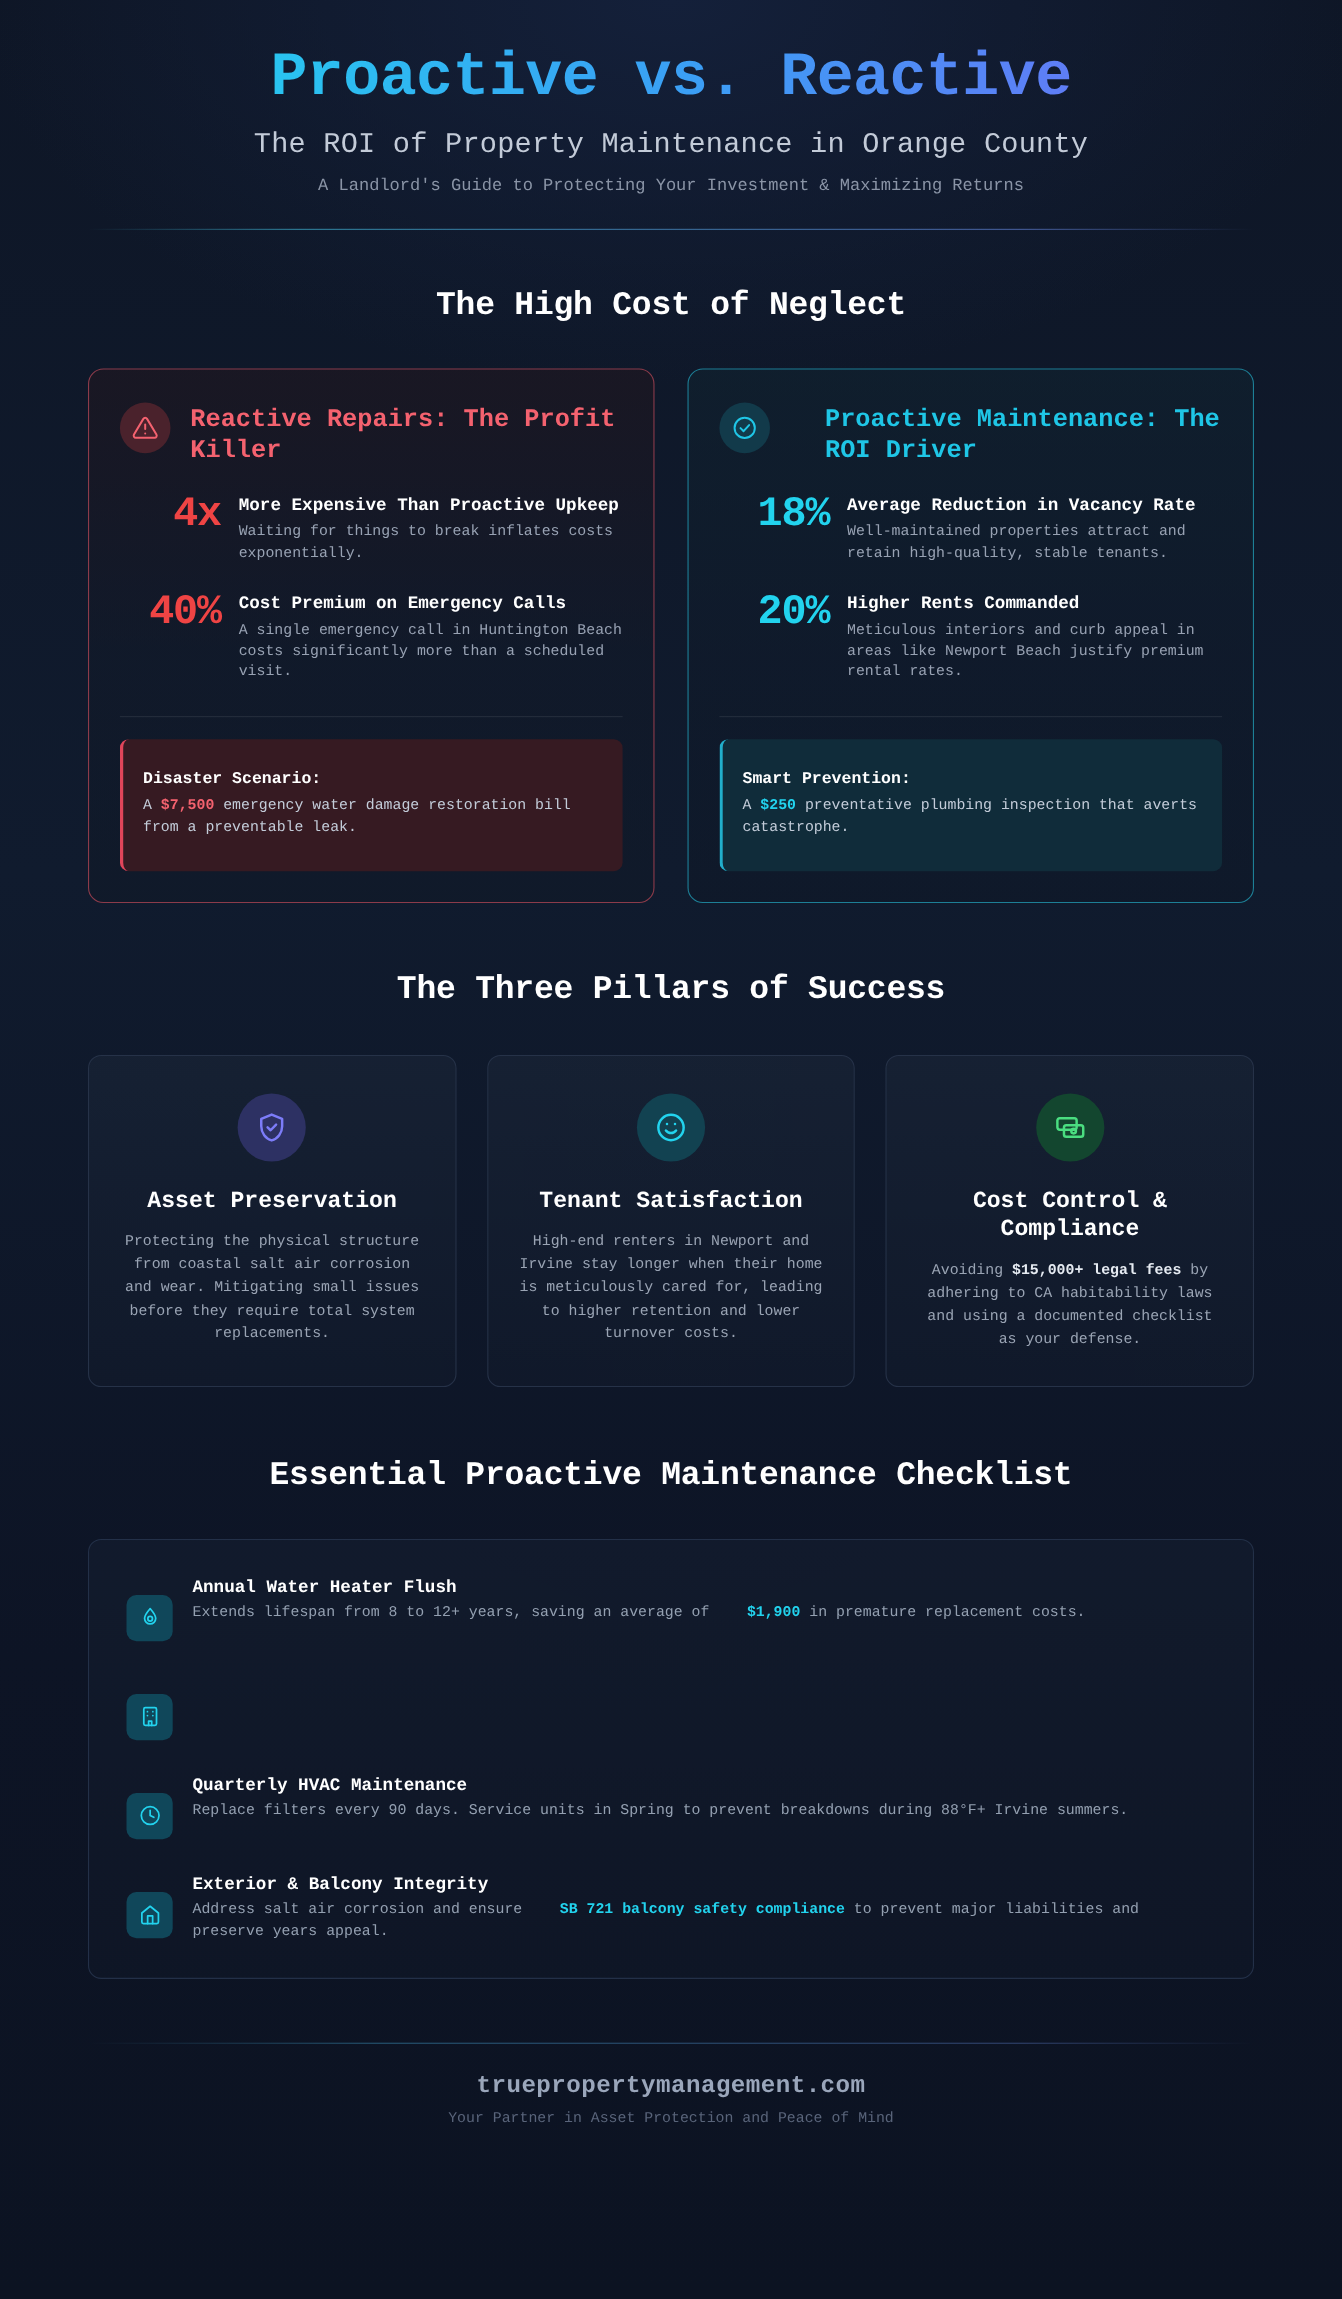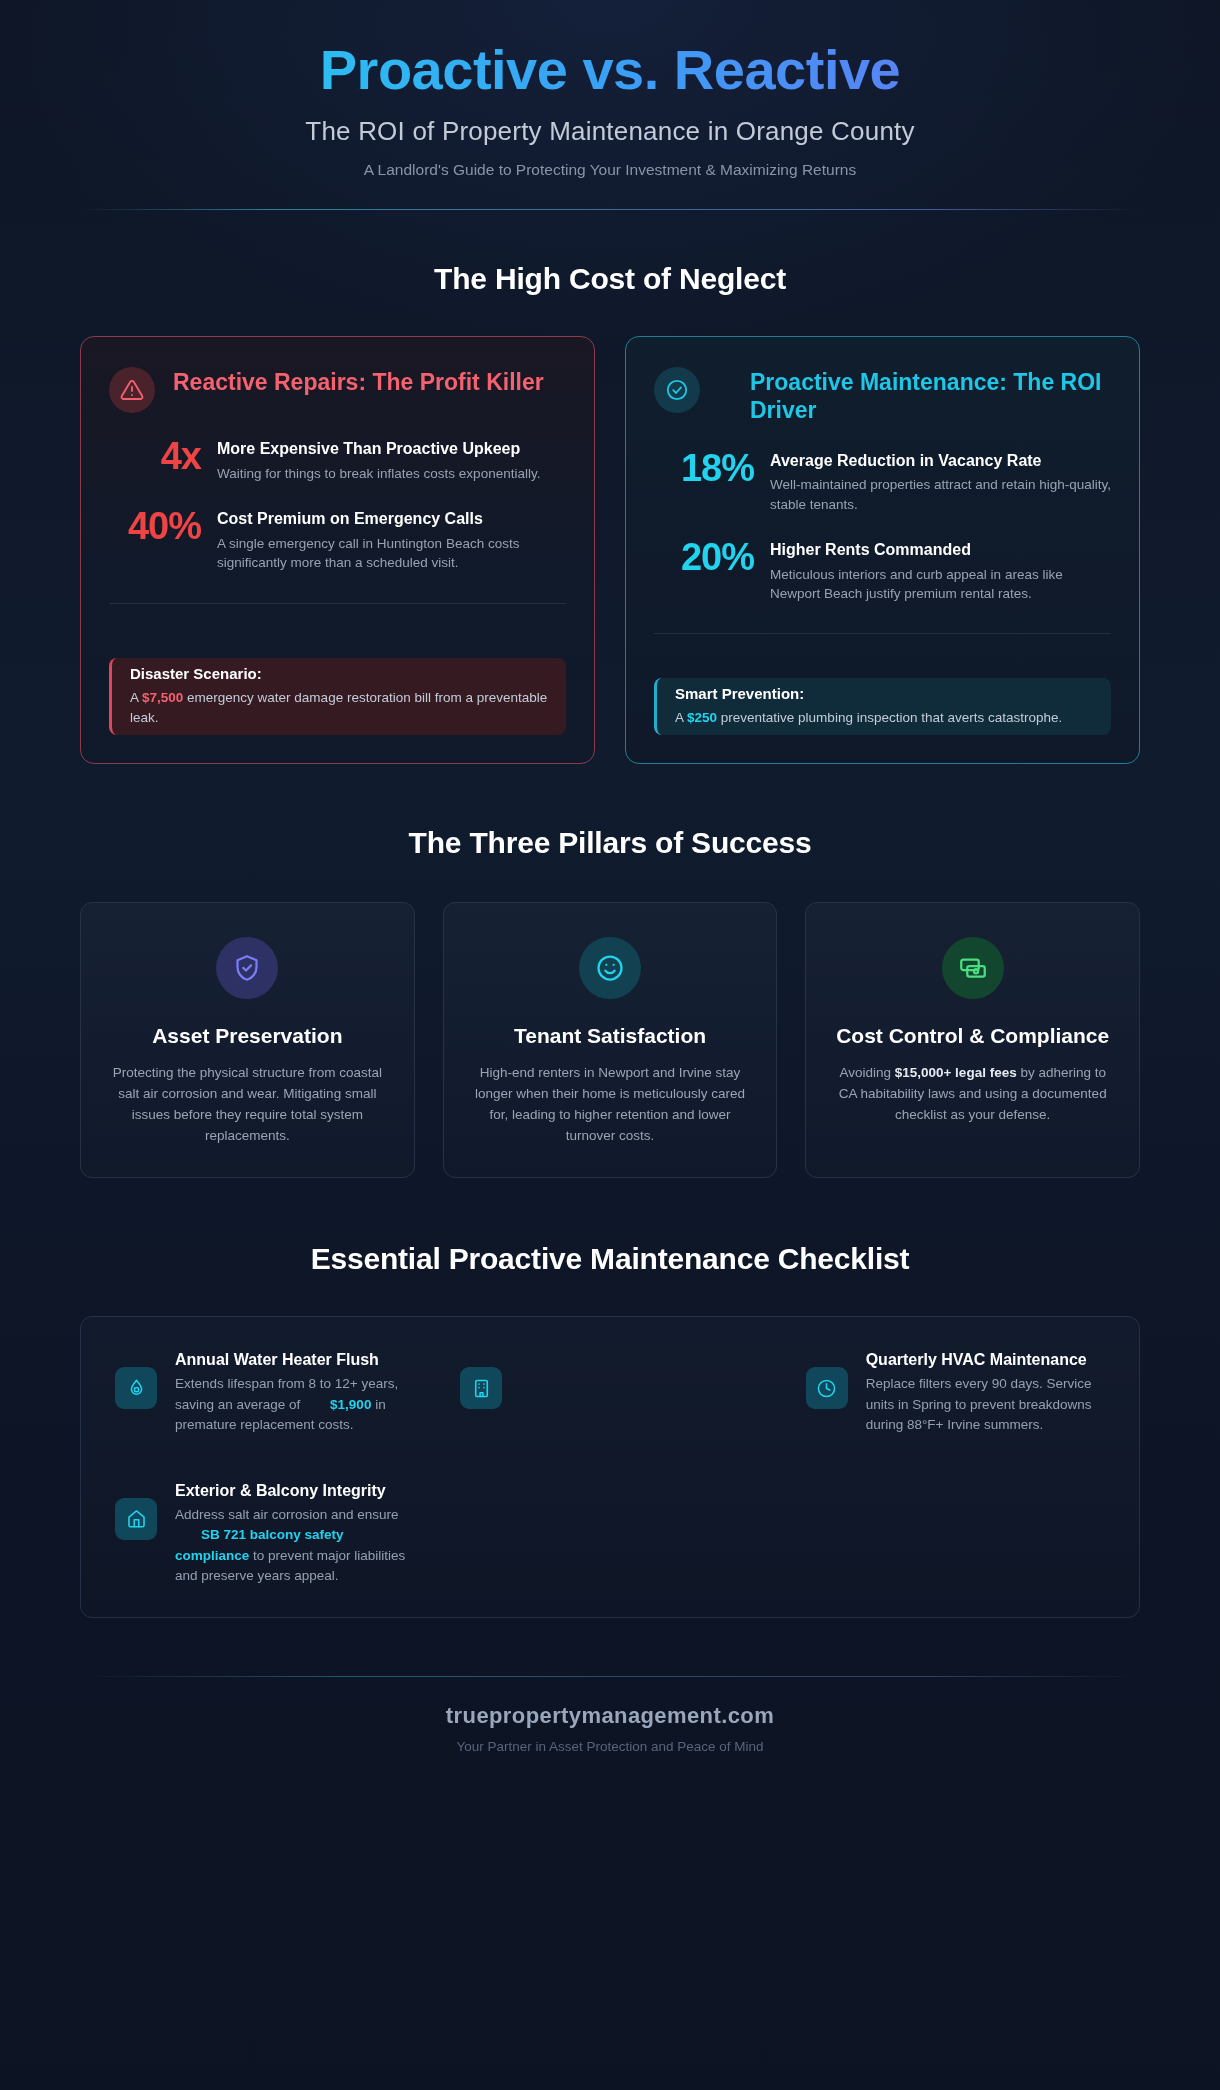--- a/index.html
+++ b/index.html
@@ -14,20 +14,21 @@
     justify-content:center;
   }
   .page {
     width:1220px;
     min-height:2090px;
     background:
       radial-gradient(900px 500px at 50% 0%, #14203a 0%, rgba(12,18,33,0) 70%),
       linear-gradient(180deg, #0e1626 0%, #101b2e 38%, #0d1425 72%, #0c1322 100%);
     position:relative;
     padding:0;
+    font-family:Liberation Mono, monospace;
   }
   .sheet {
     position:relative;
     margin:0 auto;
     width:1160px;
     padding:34px 0 0 0;
   }
 
   
   .hdr { text-align:center; padding:6px 60px 0 60px; }
@@ -117,21 +118,21 @@
   .ccard.cyan .stat .num { flex-basis:100px; }
   .stat .num.red { color:#ef4444; }
   .stat .num.cyan { color:#22d3ee; }
   .stat .body { flex:1; padding-top:2px; }
   .stat .lbl { font-size:16px; font-weight:bold; color:#ffffff; line-height:1.3; }
   .stat .desc { font-size:13.5px; color:#98a2b3; line-height:1.42; margin-top:4px; }
 
   .divider { height:1px; background:rgba(255,255,255,.09); margin:6px 0 20px 0; }
   .spacer { flex:1 1 auto; }
 
-  .callout { border-radius:8px; padding:7px 18px;margin-top:24px; }
+  .callout { border-radius:8px; padding:28px 18px; }
   .callout.red { background:#361a22; border-left:3px solid #e0455a; }
   .callout.cyan { background:#102c3a; border-left:3px solid #22aecb; }
   .callout .ch { font-size:15px; font-weight:bold; color:#ffffff; margin-bottom:6px; }
   .callout .cb { font-size:13.5px; color:#c3ccd9; line-height:1.5; }
   .callout .cb b.red { color:#f4626f; }
   .callout .cb b.cyan { color:#22d3ee; }
 
   
   .pillars { display:flex; gap:28px; padding:0 50px; align-items:stretch; }
   .pcard {
@@ -158,21 +159,21 @@
   .pdesc b { color:#e6ebf2; }
 
   
   .checkbox-wrap {
     margin:0 50px;
     border:1px solid #233048;
     border-radius:12px;
     background:linear-gradient(180deg, rgba(22,32,50,.5) 0%, rgba(16,24,40,.5) 100%);
     padding:34px 34px 30px 34px;
   }
-  .cl-grid { display:grid; grid-template-columns:1fr 1fr 1fr; gap:46px 46px; }
+  .cl-grid { display:grid; grid-template-columns:1fr; gap:32px 46px; }
   .cl-item { display:flex; gap:18px; align-items:flex-start; }
   .cl-ico {
     flex:0 0 42px; width:42px; height:42px;
     border-radius:9px;
     background:#10475a;
     display:flex; align-items:center; justify-content:center;
     margin-top:16px;
   }
   .cl-body { flex:1; }
   .cl-title { font-size:16px; font-weight:bold; color:#ffffff; margin-bottom:5px; }

